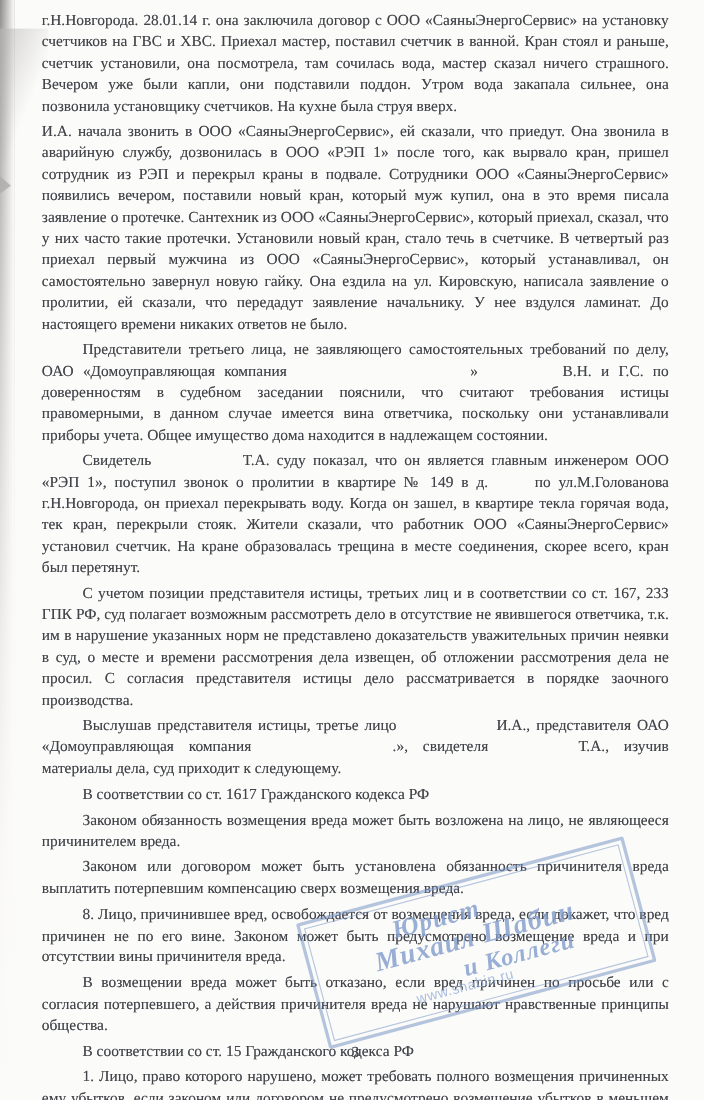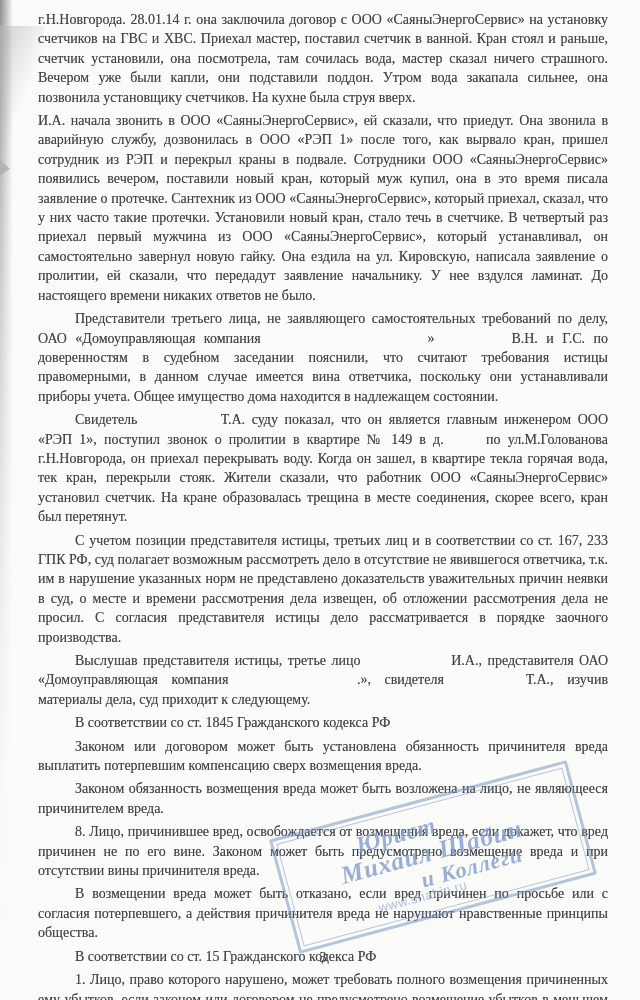--- a/index.html
+++ b/index.html
@@ -73,23 +73,23 @@
 <div class="corner-streak"></div>
 <div class="fold-notch"></div>
 
 <div class="text-block">
     <p class="">г.Н.Новгорода. 28.01.14 г. она заключила договор с ООО «СаяныЭнергоСервис» на установку счетчиков на ГВС и ХВС. Приехал мастер, поставил счетчик в ванной. Кран стоял и раньше, счетчик установили, она посмотрела, там сочилась вода, мастер сказал ничего страшного. Вечером уже были капли, они подставили поддон. Утром вода закапала сильнее, она позвонила установщику счетчиков. На кухне была струя вверх.</p>
     <p class="">И.А. начала звонить в ООО «СаяныЭнергоСервис», ей сказали, что приедут. Она звонила в аварийную службу, дозвонилась в ООО «РЭП 1» после того, как вырвало кран, пришел сотрудник из РЭП и перекрыл краны в подвале. Сотрудники ООО «СаяныЭнергоСервис» появились вечером, поставили новый кран, который муж купил, она в это время писала заявление о протечке. Сантехник из ООО «СаяныЭнергоСервис», который приехал, сказал, что у них часто такие протечки. Установили новый кран, стало течь в счетчике. В четвертый раз приехал первый мужчина из ООО «СаяныЭнергоСервис», который устанавливал, он самостоятельно завернул новую гайку. Она ездила на ул. Кировскую, написала заявление о пролитии, ей сказали, что передадут заявление начальнику. У нее вздулся ламинат. До настоящего времени никаких ответов не было.</p>
     <p class="indent">Представители третьего лица, не заявляющего самостоятельных требований по делу, ОАО «Домоуправляющая компания <span class="gap" style="width: 150px;"></span> » <span class="gap" style="width: 60px;"></span> В.Н. и Г.С. по доверенностям в судебном заседании пояснили, что считают требования истицы правомерными, в данном случае имеется вина ответчика, поскольку они устанавливали приборы учета. Общее имущество дома находится в надлежащем состоянии.</p>
     <p class="indent">Свидетель <span class="gap" style="width: 70px;"></span> Т.А. суду показал, что он является главным инженером ООО «РЭП 1», поступил звонок о пролитии в квартире № 149 в д. <span class="gap" style="width: 28px;"></span> по ул.М.Голованова г.Н.Новгорода, он приехал перекрывать воду. Когда он зашел, в квартире текла горячая вода, тек кран, перекрыли стояк. Жители сказали, что работник ООО «СаяныЭнергоСервис» установил счетчик. На кране образовалась трещина в месте соединения, скорее всего, кран был перетянут.</p>
     <p class="indent">С учетом позиции представителя истицы, третьих лиц и в соответствии со ст. 167, 233 ГПК РФ, суд полагает возможным рассмотреть дело в отсутствие не явившегося ответчика, т.к. им в нарушение указанных норм не представлено доказательств уважительных причин неявки в суд, о месте и времени рассмотрения дела извещен, об отложении рассмотрения дела не просил. С согласия представителя истицы дело рассматривается в порядке заочного производства.</p>
     <p class="indent">Выслушав представителя истицы, третье лицо <span class="gap" style="width: 80px;"></span> И.А., представителя ОАО «Домоуправляющая компания <span class="gap" style="width: 115px;"></span>.», свидетеля <span class="gap" style="width: 55px;"></span> Т.А., изучив материалы дела, суд приходит к следующему.</p>
-    <p class="indent">В соответствии со ст. 1845 Гражданского кодекса РФ</p>
+    <p class="indent">В соответствии со ст. 1617 Гражданского кодекса РФ</p>
+    <p class="indent">Законом обязанность возмещения вреда может быть возложена на лицо, не являющееся причинителем вреда.</p>
     <p class="indent">Законом или договором может быть установлена обязанность причинителя вреда выплатить потерпевшим компенсацию сверх возмещения вреда.</p>
-    <p class="indent">Законом обязанность возмещения вреда может быть возложена на лицо, не являющееся причинителем вреда.</p>
     <p class="indent">8. Лицо, причинившее вред, освобождается от возмещения вреда, если докажет, что вред причинен не по его вине. Законом может быть предусмотрено возмещение вреда и при отсутствии вины причинителя вреда.</p>
     <p class="indent">В возмещении вреда может быть отказано, если вред причинен по просьбе или с согласия потерпевшего, а действия причинителя вреда не нарушают нравственные принципы общества.</p>
     <p class="indent">В соответствии со ст. 15 Гражданского кодекса РФ</p>
     <p class="indent">1. Лицо, право которого нарушено, может требовать полного возмещения причиненных ему убытков, если законом или договором не предусмотрено возмещение убытков в меньшем размере.</p>
   </div>
 
 <div class="page-number">3</div>
 
 <div class="stamp">
   <div class="stamp-inner">

